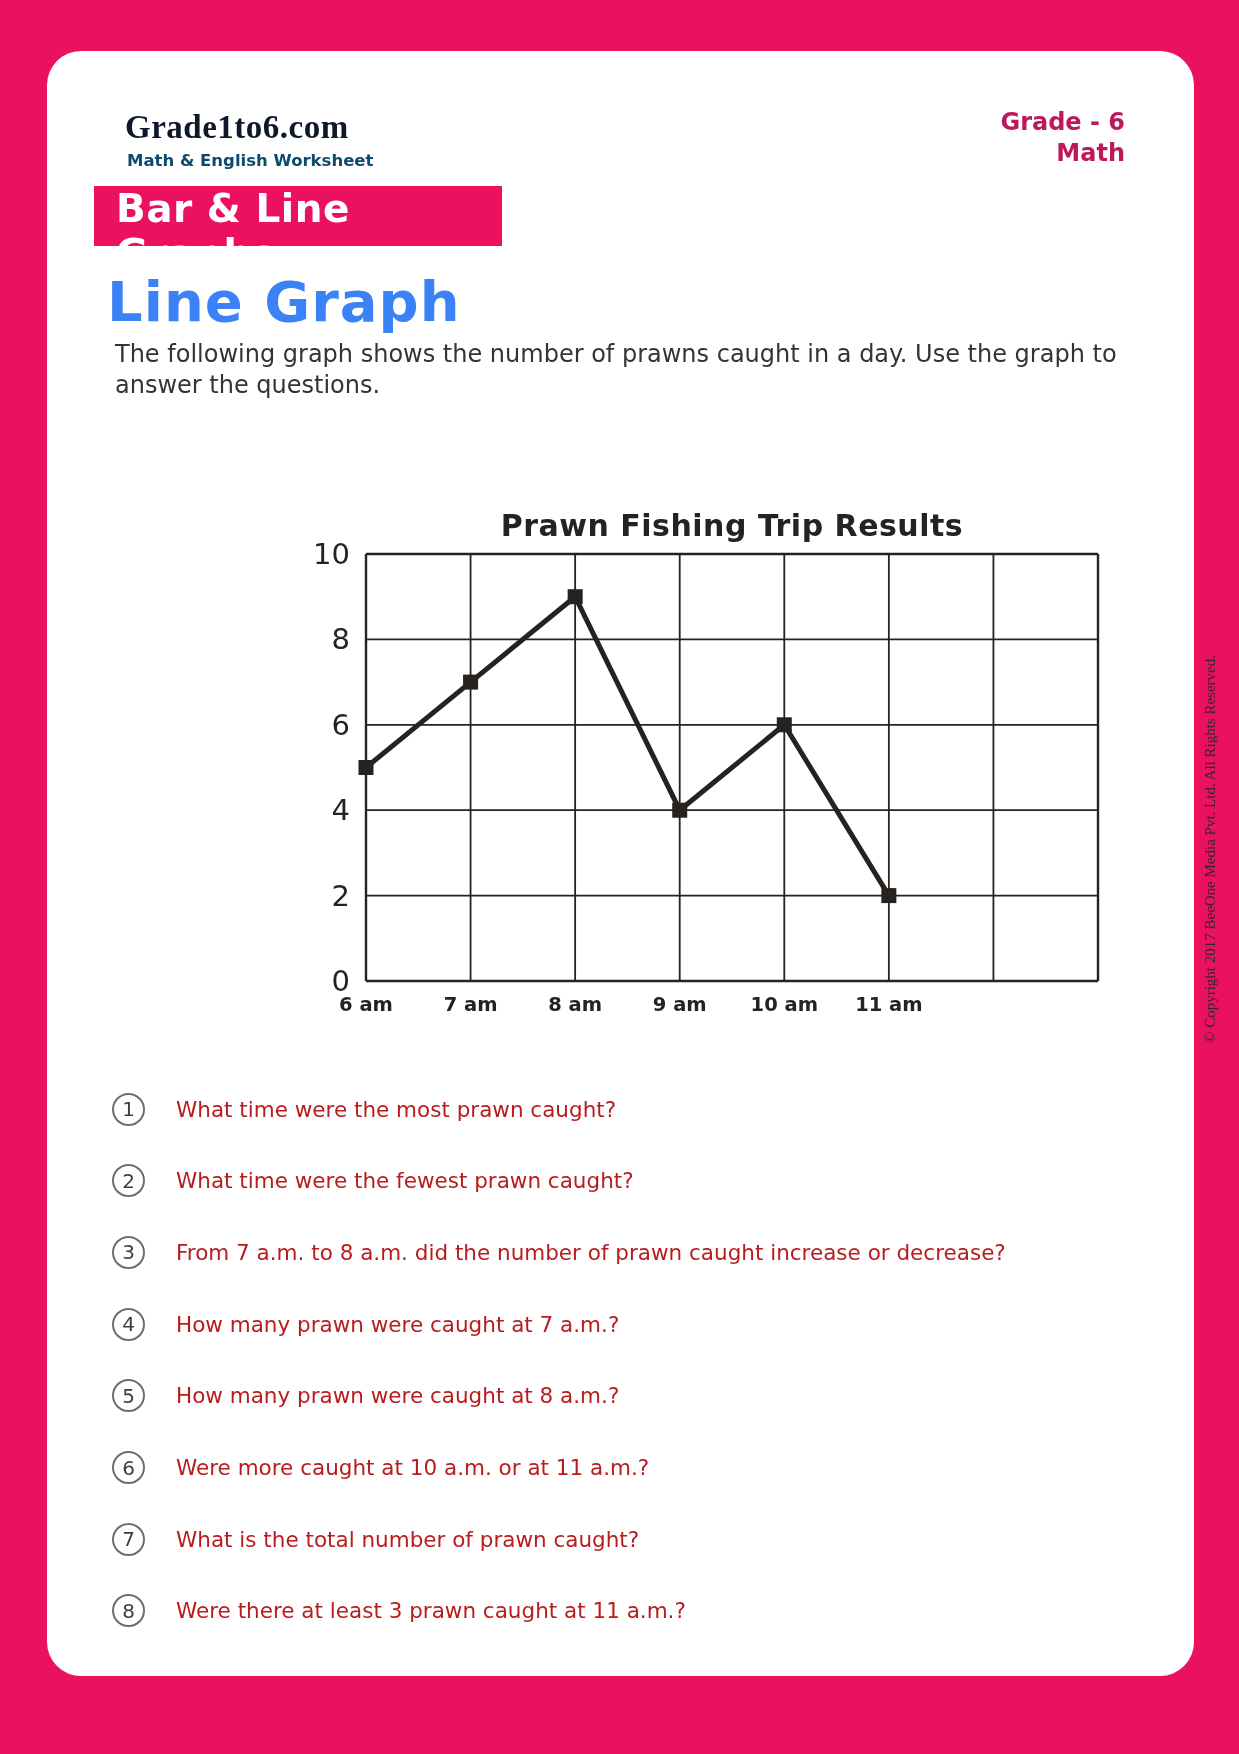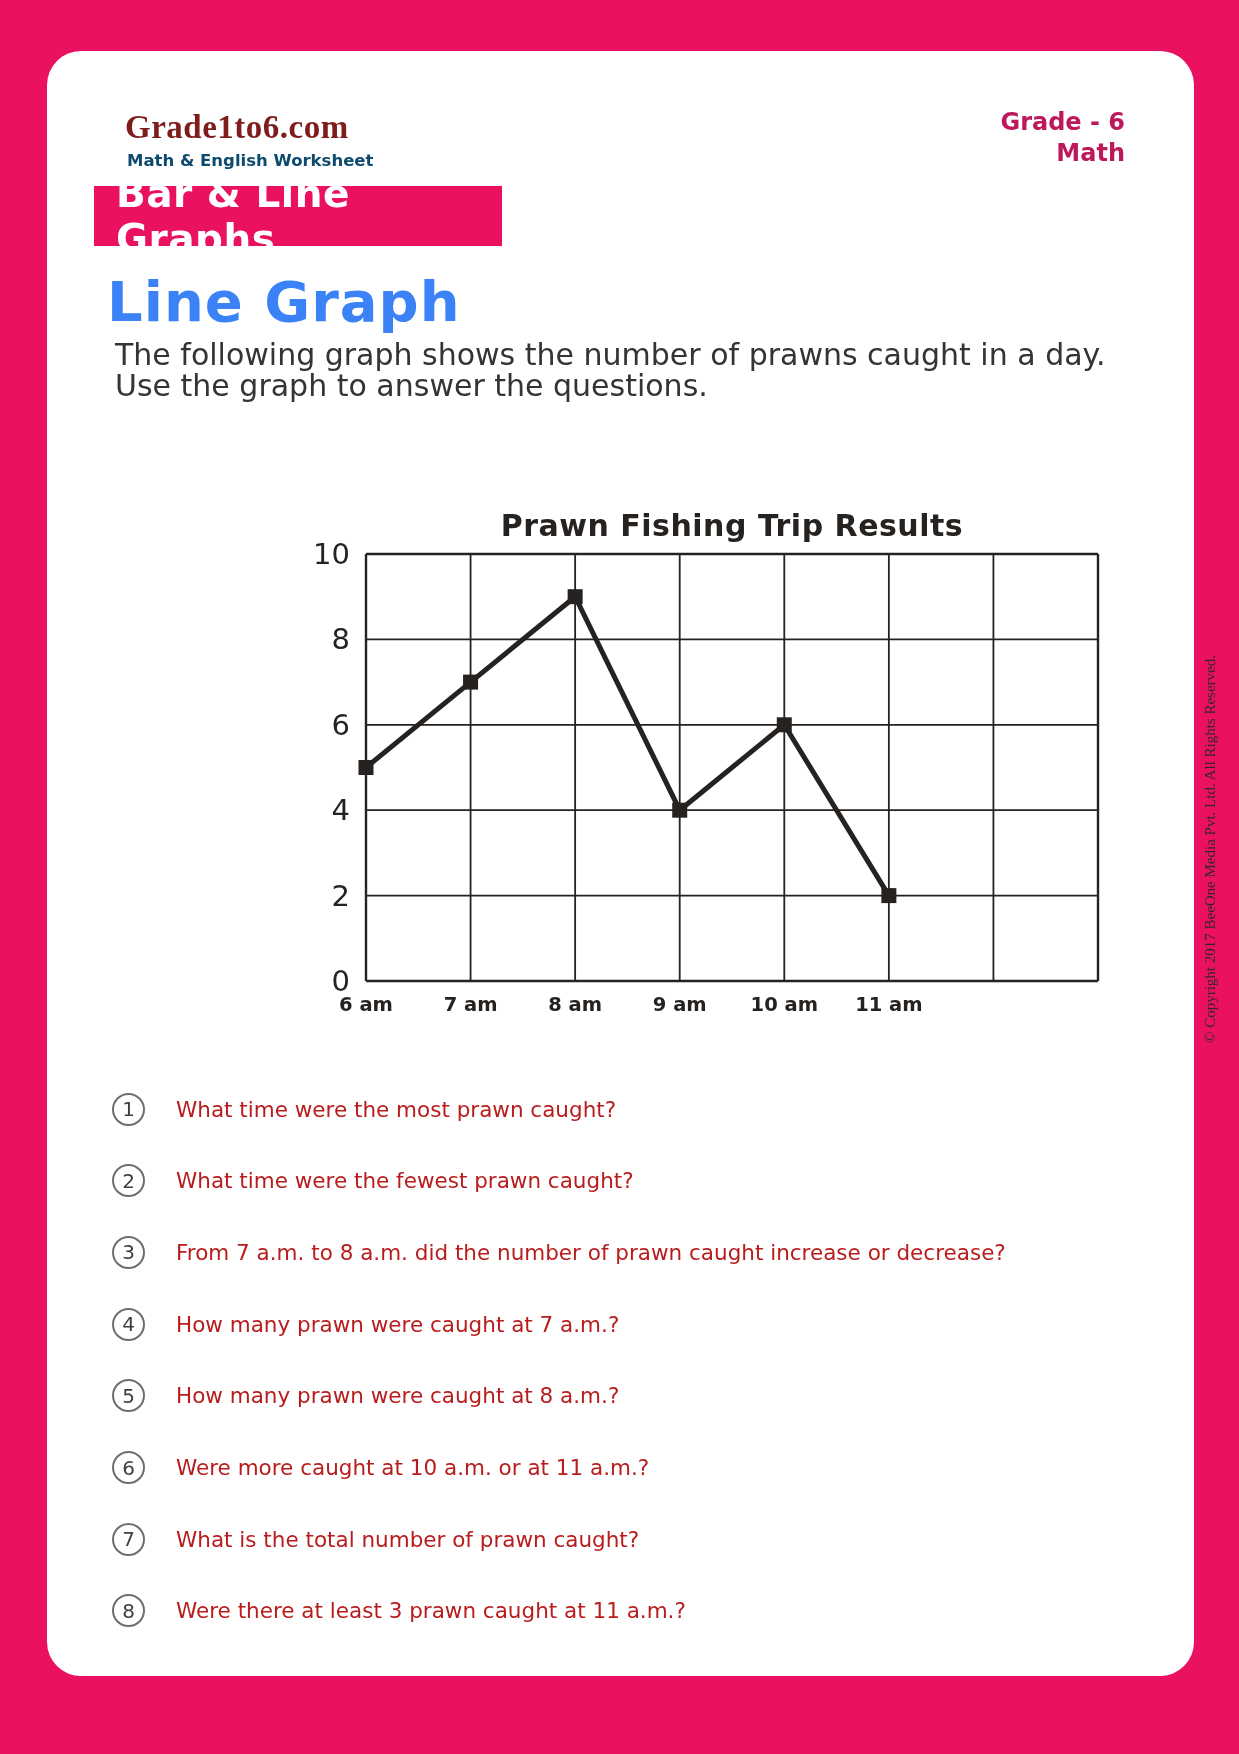--- a/index.html
+++ b/index.html
@@ -11,48 +11,48 @@
   }
   .page{position:absolute;left:0;top:0;width:1239px;height:1754px;background:#EA1160;}
   .sheet{
     position:absolute;left:47px;top:51px;width:1147px;height:1625px;
     background:#ffffff;border-radius:34px;
   }
   
   .logo-site{
     position:absolute;left:78px;top:58px;
     font-family:"Liberation Serif", serif;font-weight:bold;
-    font-size:33px;color:#7f1d1d;letter-spacing:0.5px;
+    font-size:33px;color:#0f172a;letter-spacing:0.5px;
   }
   .logo-tagline{
     position:absolute;left:80px;top:100px;
     font-size:16.5px;font-weight:bold;color:#0c4a6e;
   }
   .grade-block{
     position:absolute;right:69px;top:56px;text-align:right;
     font-size:24px;font-weight:bold;color:#be185d;line-height:31px;
   }
   
   .banner{
     position:absolute;left:47px;top:135px;width:408px;height:60px;
-    background:#EA1160;display:flex;align-items:center;
+    background:#EA1160;display:flex;align-items:flex-start;
   }
   .banner span{
     padding-left:22px;color:#ffffff;font-weight:bold;font-size:39px;
     letter-spacing:0.5px;
   }
   
   .page-title{
     position:absolute;left:60px;top:218px;
     font-size:56px;font-weight:bold;color:#3b82f6;letter-spacing:1px;
   }
   
   .instructions{
     position:absolute;left:68px;top:288px;width:1045px;
-    font-size:30px;line-height:31px;color:#333338;
+    font-size:24px;line-height:31px;color:#333338;
   }
   
   .chart-svg{position:absolute;left:248px;top:443px;}
   
   .question-row{
     position:absolute;left:65px;height:34px;display:flex;align-items:center;
   }
   .qcircle{
     width:29px;height:29px;border:2px solid #6E6E6E;border-radius:50%;
     display:flex;align-items:center;justify-content:center;

